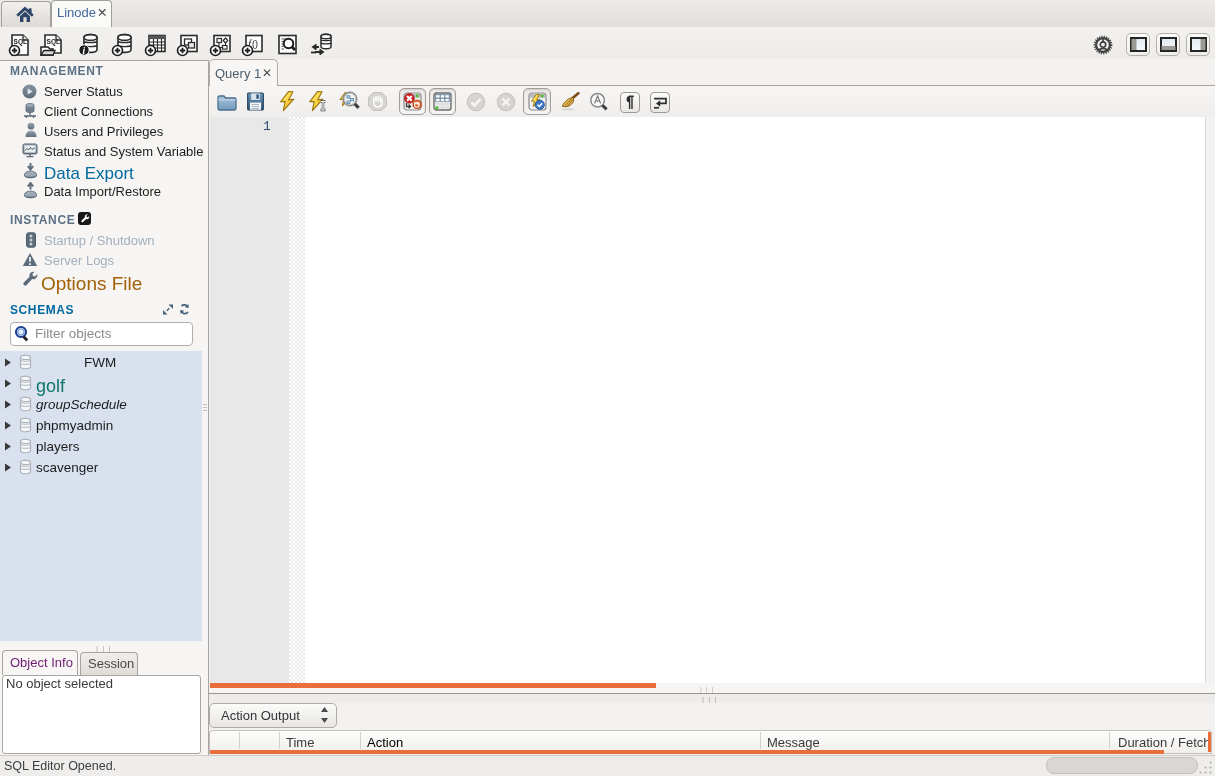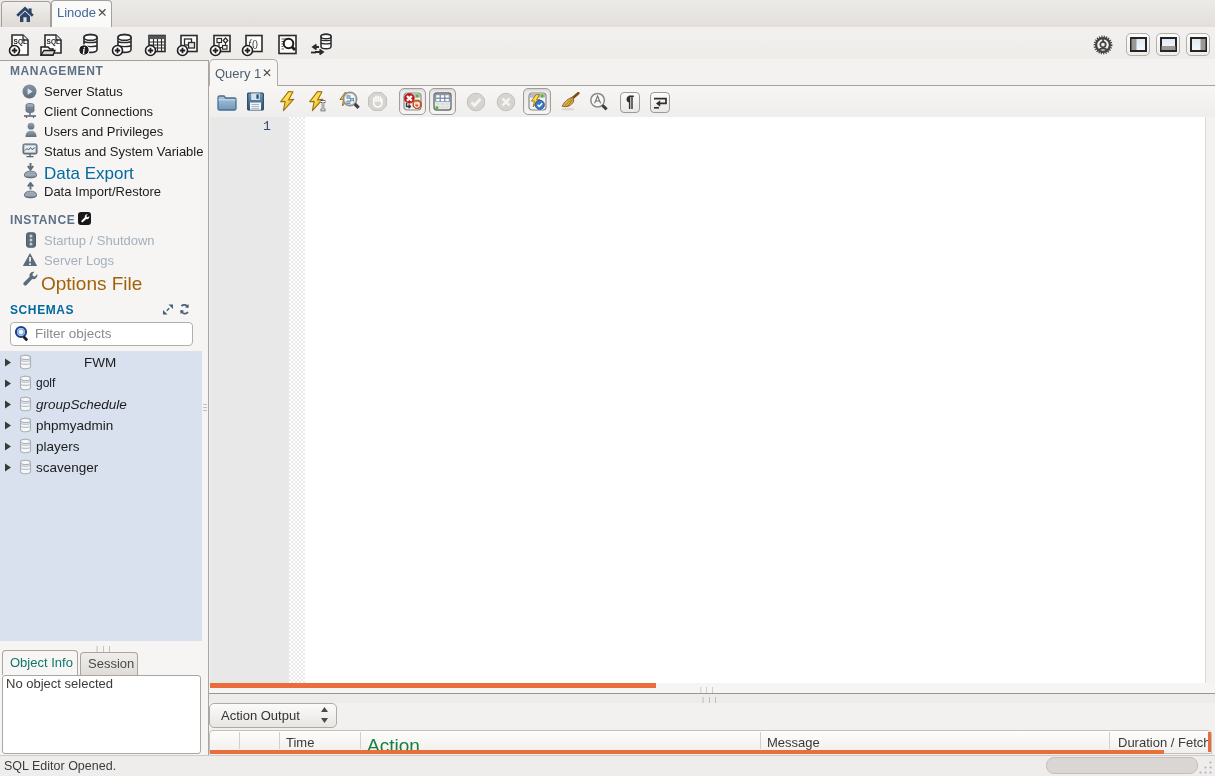--- a/index.html
+++ b/index.html
@@ -330,21 +330,21 @@
   </svg>
 </div>
 <div class="abs" style="left:35px;top:326px;font-size:13.5px;color:#8b8b8b;">Filter objects</div>
 
 <div class="abs" style="left:0px;top:351px;width:202px;height:290px;background:#d9e1ee;"></div>
 <div class="abs" style="left:203px;top:404px;width:4px;height:1px;background:#c2bfbb;"></div>
 <div class="abs" style="left:203px;top:407px;width:4px;height:1px;background:#c2bfbb;"></div>
 <div class="abs" style="left:203px;top:410px;width:4px;height:1px;background:#c2bfbb;"></div>
 <div id="tree">
 <div class="abs" style="left:36px;top:355px;font-size:13.5px;color:#1c1c1c;margin-left:48px;">FWM</div>
-<div class="abs" style="left:36px;top:376px;font-size:12px;color:#0f172a;">golf</div>
+<div class="abs" style="left:36px;top:376px;font-size:18px;color:#0f766e;">golf</div>
 <div class="abs" style="left:36px;top:397px;font-size:13.5px;color:#1c1c1c;font-style:italic;">groupSchedule</div>
 <div class="abs" style="left:36px;top:418px;font-size:13.5px;color:#1c1c1c;">phpmyadmin</div>
 <div class="abs" style="left:36px;top:439px;font-size:13.5px;color:#1c1c1c;">players</div>
 <div class="abs" style="left:36px;top:460px;font-size:13.5px;color:#1c1c1c;">scavenger</div>
 </div>
 <div class="abs" style="left:4px;top:358px;">
  <svg width="8" height="9" viewBox="0 0 8 9">
       <path d="M1 0.5 L7 4.5 L1 8.5 Z" fill="#3a3a3a"></path>
     </svg>
   </div>
@@ -413,21 +413,21 @@
   <path d="M2.5 3.4 C2.5 2.1 4.7 1.3 7.5 1.3 C10.3 1.3 12.5 2.1 12.5 3.4 L12.5 12.6 C12.5 13.9 10.3 14.7 7.5 14.7 C4.7 14.7 2.5 13.9 2.5 12.6 Z" fill="#f6f7f8" stroke="#aab1bb" stroke-width="1.1"></path>
   <ellipse cx="7.5" cy="3.4" rx="5" ry="2.1" fill="#f6f7f8" stroke="#aab1bb" stroke-width="1.1"></ellipse>
   <path d="M2.5 6.4 C3.5 7.5 11.5 7.5 12.5 6.4 M2.5 9.5 C3.5 10.6 11.5 10.6 12.5 9.5" fill="none" stroke="#aab1bb" stroke-width="1"></path>
  </svg>
   </div>
 
 <div class="abs" style="left:96px;top:644px;font-size:8px;color:#aaa7a3;letter-spacing:1px;">| | |</div>
 
 <div class="abs" style="left:2px;top:650px;width:76px;height:25px;background:#f7f6f4;
      border:1px solid #a8a5a1;border-bottom:none;border-radius:4px 4px 0 0;box-sizing:border-box;"></div>
-<div class="abs" style="left:10px;top:655px;font-size:13px;color:#0f766e;">Object Info</div>
+<div class="abs" style="left:10px;top:655px;font-size:13px;color:#701a75;">Object Info</div>
 <div class="abs" style="left:80px;top:652px;width:58px;height:23px;background:linear-gradient(#f0eeec,#dfdcd8);
      border:1px solid #a8a5a1;border-bottom:none;border-radius:4px 4px 0 0;box-sizing:border-box;"></div>
 <div class="abs" style="left:88px;top:656px;font-size:13px;color:#4a4a4a;">Session</div>
 
 <div class="abs" style="left:2px;top:675px;width:199px;height:79px;background:#fff;
      border:1px solid #aaa7a3;border-radius:3px;box-sizing:border-box;"></div>
 <div class="abs" style="left:6px;top:676px;font-size:13px;color:#3a3a3a;">No object selected</div>
 
 <div class="abs" style="left:209px;top:59px;width:1006px;height:27px;background:#f3f2f0;border-bottom:1px solid #a6a29e;box-sizing:border-box;"></div>
 <div class="abs" style="left:209px;top:59px;width:69px;height:27px;background:#f7f6f4;border:1px solid #b0ada9;border-bottom:none;border-radius:5px 5px 0 0;box-sizing:border-box;"></div>
@@ -642,21 +642,21 @@
 </div>
 
 <div class="abs" style="left:209px;top:730px;width:1003px;height:24px;background:linear-gradient(#fdfdfc,#f1efec);
      border:1px solid #c4c1bd;border-radius:4px 4px 0 0;box-sizing:border-box;"></div>
 <div class="abs" style="left:239px;top:732px;width:1px;height:17px;background:#d3d0cc;"></div>
 <div class="abs" style="left:279px;top:732px;width:1px;height:17px;background:#d3d0cc;"></div>
 <div class="abs" style="left:360px;top:732px;width:1px;height:17px;background:#d3d0cc;"></div>
 <div class="abs" style="left:760px;top:732px;width:1px;height:17px;background:#d3d0cc;"></div>
 <div class="abs" style="left:1109px;top:732px;width:1px;height:17px;background:#d3d0cc;"></div>
 <div class="abs" style="left:286px;top:735px;font-size:13px;color:#3a3a3a;">Time</div>
-<div class="abs" style="left:367px;top:735px;font-size:19px;color:#15803d;">Action</div>
+<div class="abs" style="left:367px;top:735px;font-size:13px;color:#000000;">Action</div>
 <div class="abs" style="left:767px;top:735px;font-size:13px;color:#3a3a3a;">Message</div>
 <div class="abs" style="left:1118px;top:735px;font-size:13px;color:#3a3a3a;">Duration / Fetch</div>
 
 <div class="abs" style="left:210px;top:750px;width:954px;height:4px;background:#e96e3b;"></div>
 <div class="abs" style="left:1208px;top:732px;width:3px;height:20px;background:#e96e3b;"></div>
 
 <div class="abs" style="left:0;top:755px;width:1215px;height:21px;background:#eeedeb;border-top:1px solid #cecbc7;box-sizing:border-box;"></div>
 <div class="abs" style="left:4px;top:759px;font-size:12.5px;color:#3c3c3c;">SQL Editor Opened.</div>
 <div class="abs" style="left:1046px;top:757px;width:150px;height:15px;background:#d9d6d3;border:1px solid #c3c0bc;border-radius:8px;"></div>
 

